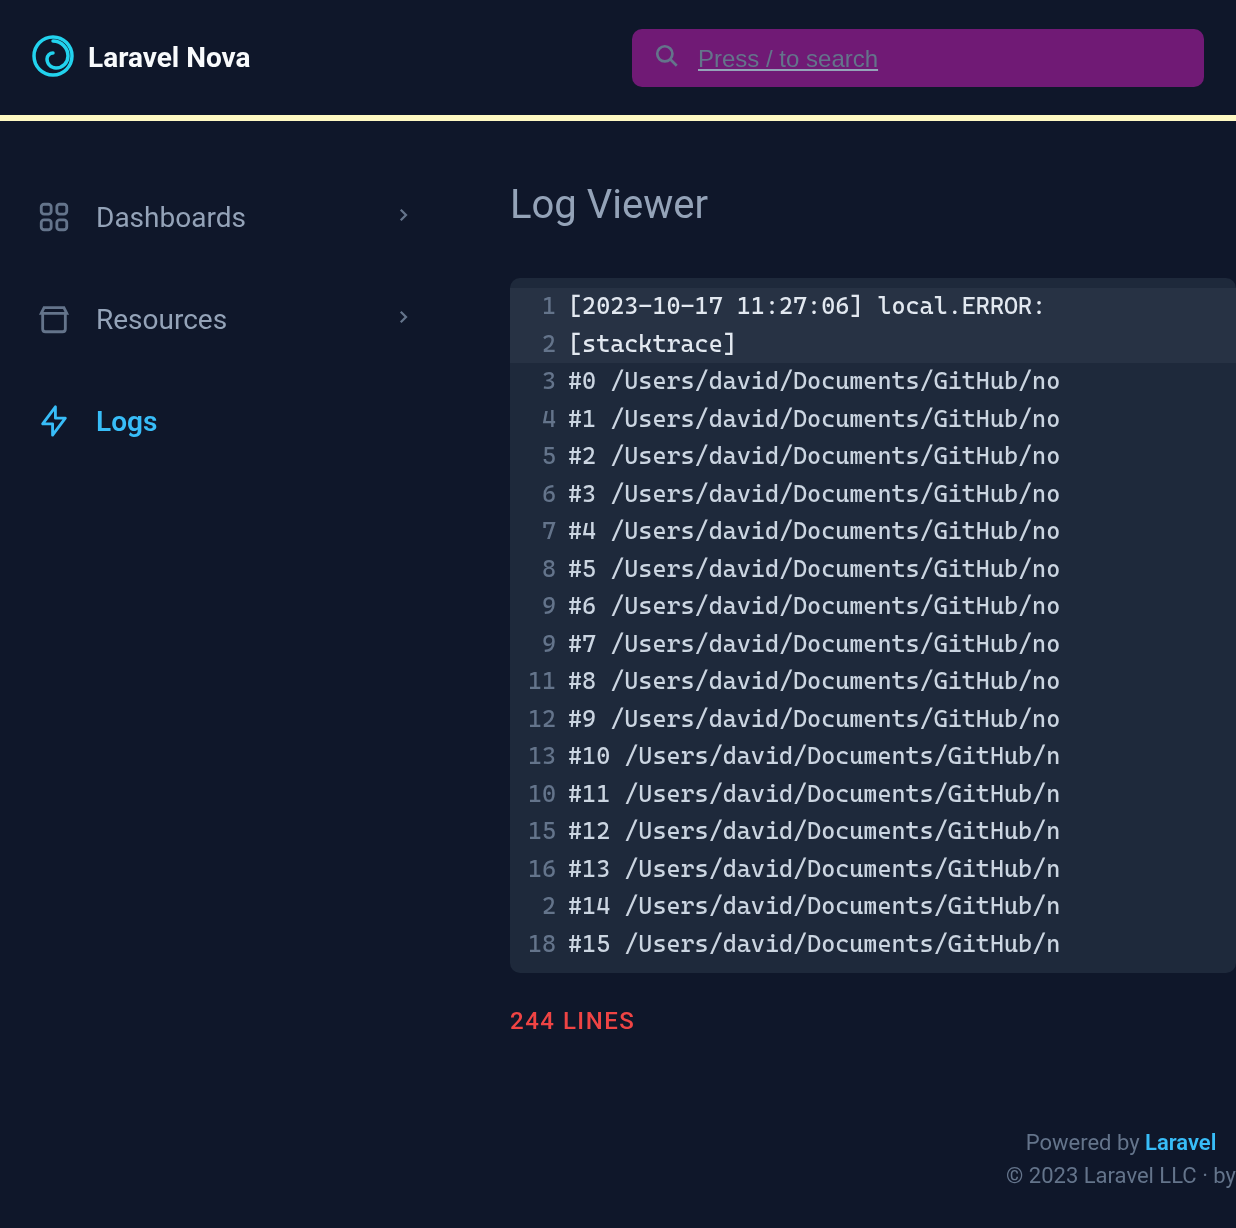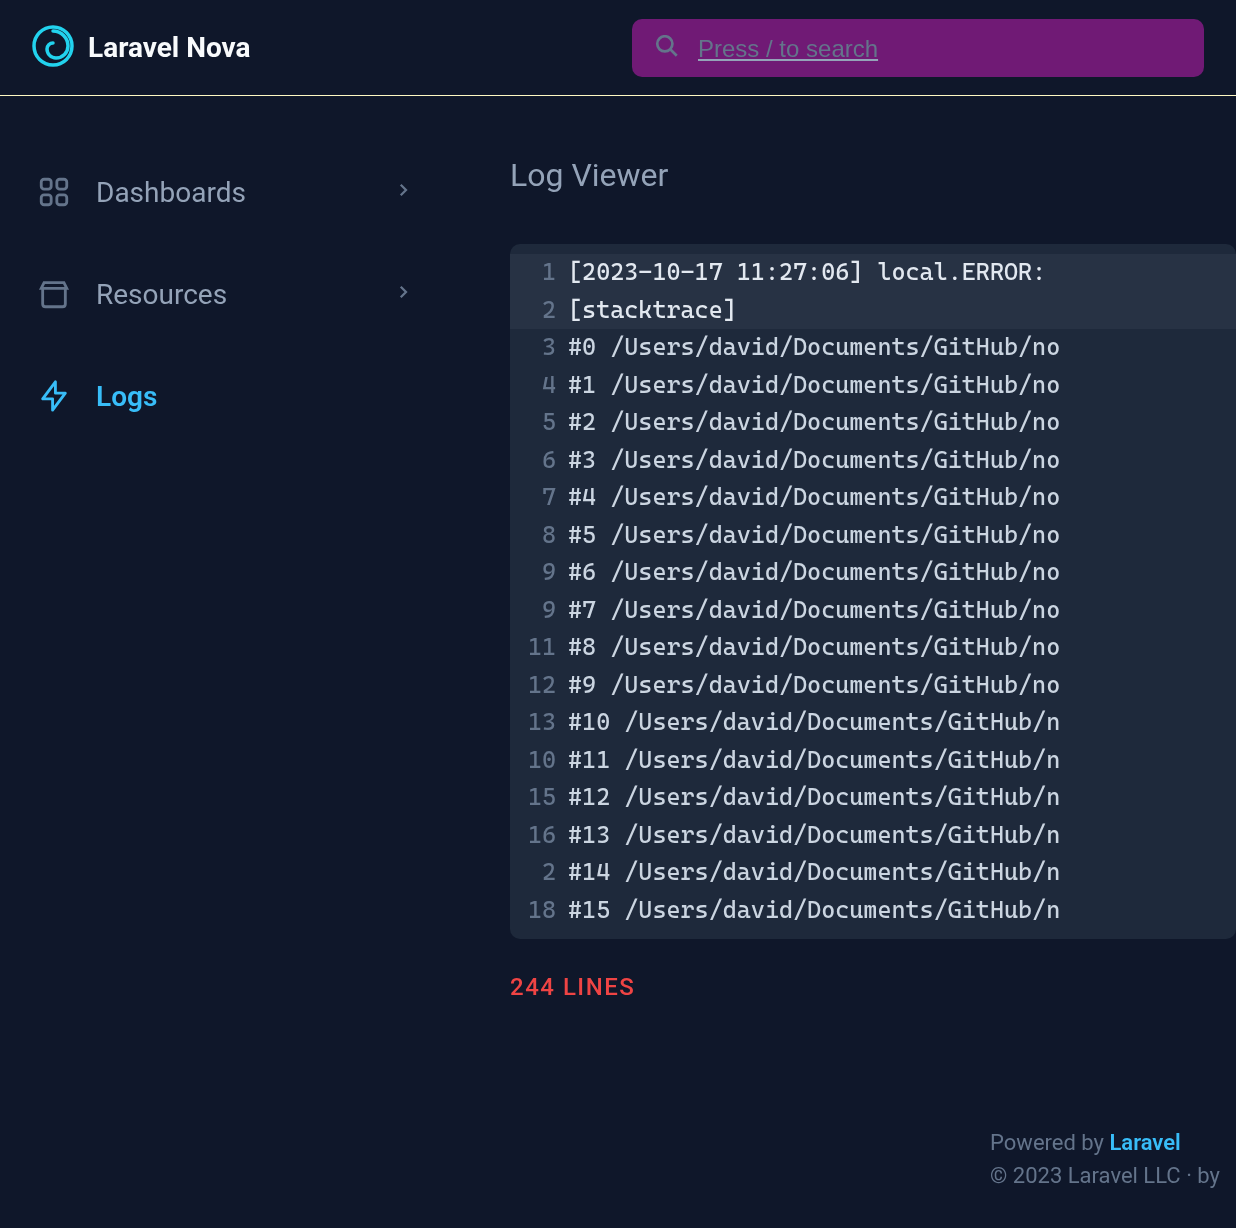--- a/index.html
+++ b/index.html
@@ -12,22 +12,22 @@
       color: #94a3b8;
       font-family: -apple-system, BlinkMacSystemFont, "Segoe UI", Roboto, sans-serif;
       width: 1236px;
       height: 1228px;
       overflow: hidden;
     }
     .header {
       display: flex;
       align-items: center;
       padding: 18px 32px;
-      border-bottom: 1px solid #fef9c3;
-      height: 96px;
+      border-bottom: 6px solid #fef9c3;
+      height: 121px;
     }
     .logo-container {
       display: flex;
       align-items: center;
       gap: 14px;
     }
     .logo-spiral {
       width: 42px;
       height: 42px;
     }
@@ -99,21 +99,21 @@
     .chevron {
       stroke: #64748b;
       stroke-width: 3;
       fill: none;
     }
     .content {
       flex: 1;
       padding: 60px 0 20px 70px;
     }
     .page-title {
-      font-size: 32px;
+      font-size: 40px;
       color: #94a3b8;
       font-weight: 400;
       margin-bottom: 50px;
     }
     .log-panel {
       background-color: #1e293b;
       border-radius: 10px;
       padding: 10px 0 10px 0;
       overflow: hidden;
     }
@@ -145,22 +145,22 @@
     .line-count {
       margin-top: 34px;
       font-size: 24px;
       color: #ef4444;
       letter-spacing: 1.5px;
       font-weight: 500;
     }
     .footer {
       position: absolute;
       bottom: 40px;
-      right: 16px;
-      text-align: left;
+      right: 0;
+      text-align: center;
       font-size: 22px;
       color: #64748b;
       margin-top: 40px;
     }
     .footer-line1 {
       margin-bottom: 8px;
     }
     .footer-link {
       color: #38bdf8;
       font-weight: 600;

